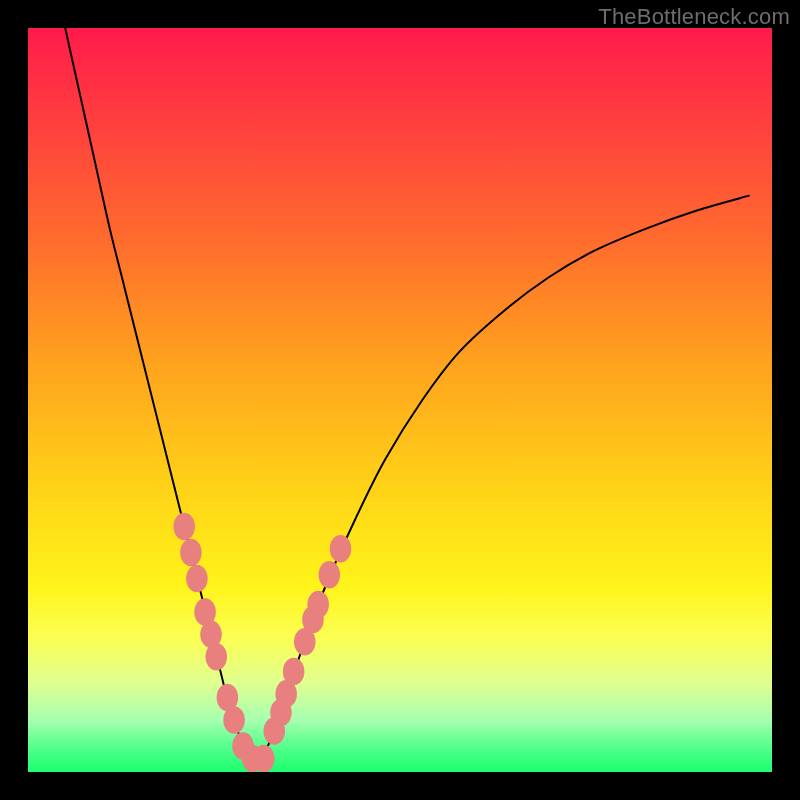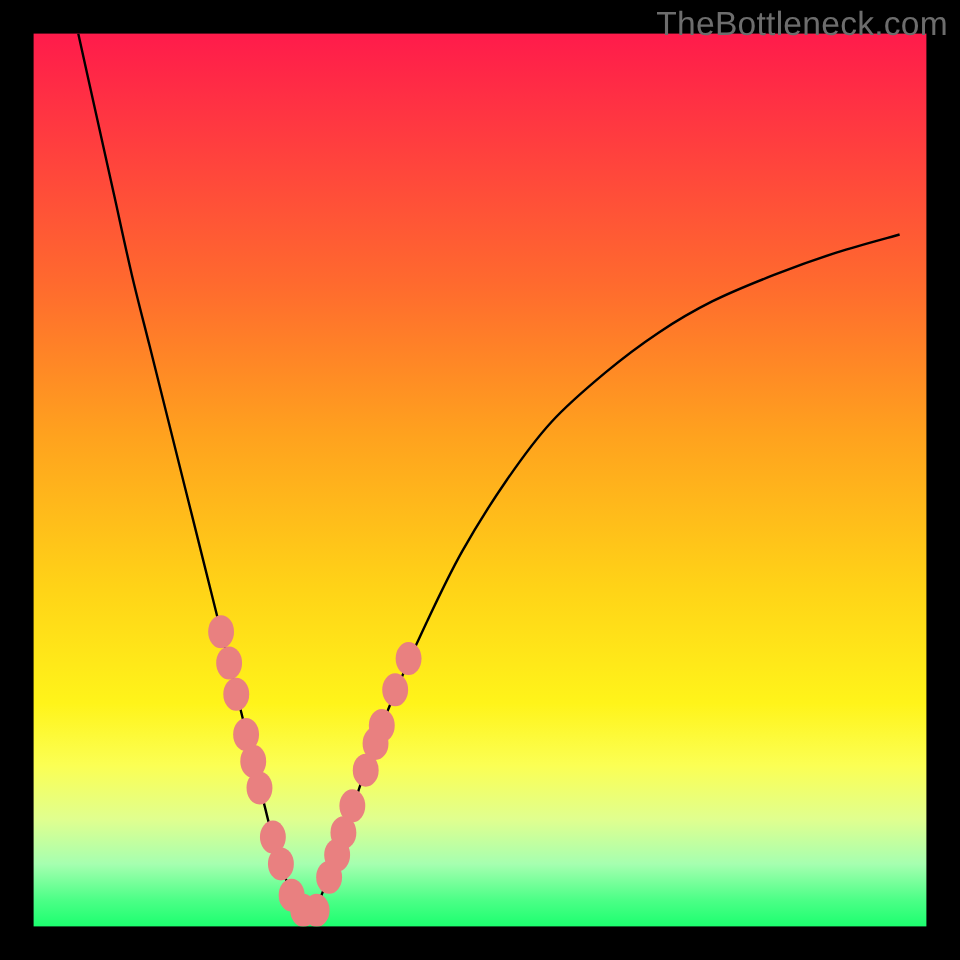--- a/index.html
+++ b/index.html
@@ -30,21 +30,21 @@
       #a6ffb0 93%,
       #4dff87 97%,
       #1cff6f 100%
     );
   }
   .watermark {
     position: absolute;
     top: 4px;
     right: 10px;
     color: #6d6d6d;
-    font-size: 28px;
+    font-size: 22px;
     letter-spacing: 0.2px;
     font-weight: 500;
     user-select: none;
   }
   svg.plot {
     position: absolute;
     left: 0;
     top: 0;
     width: 744px;
     height: 744px;

